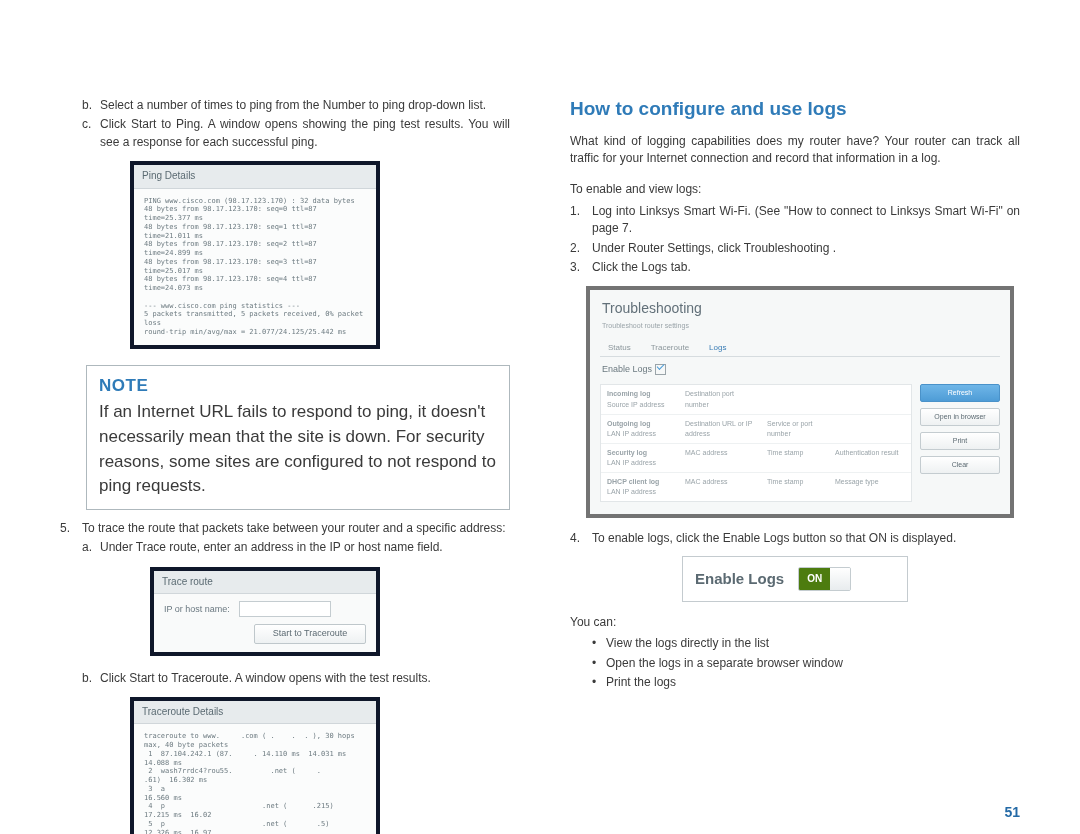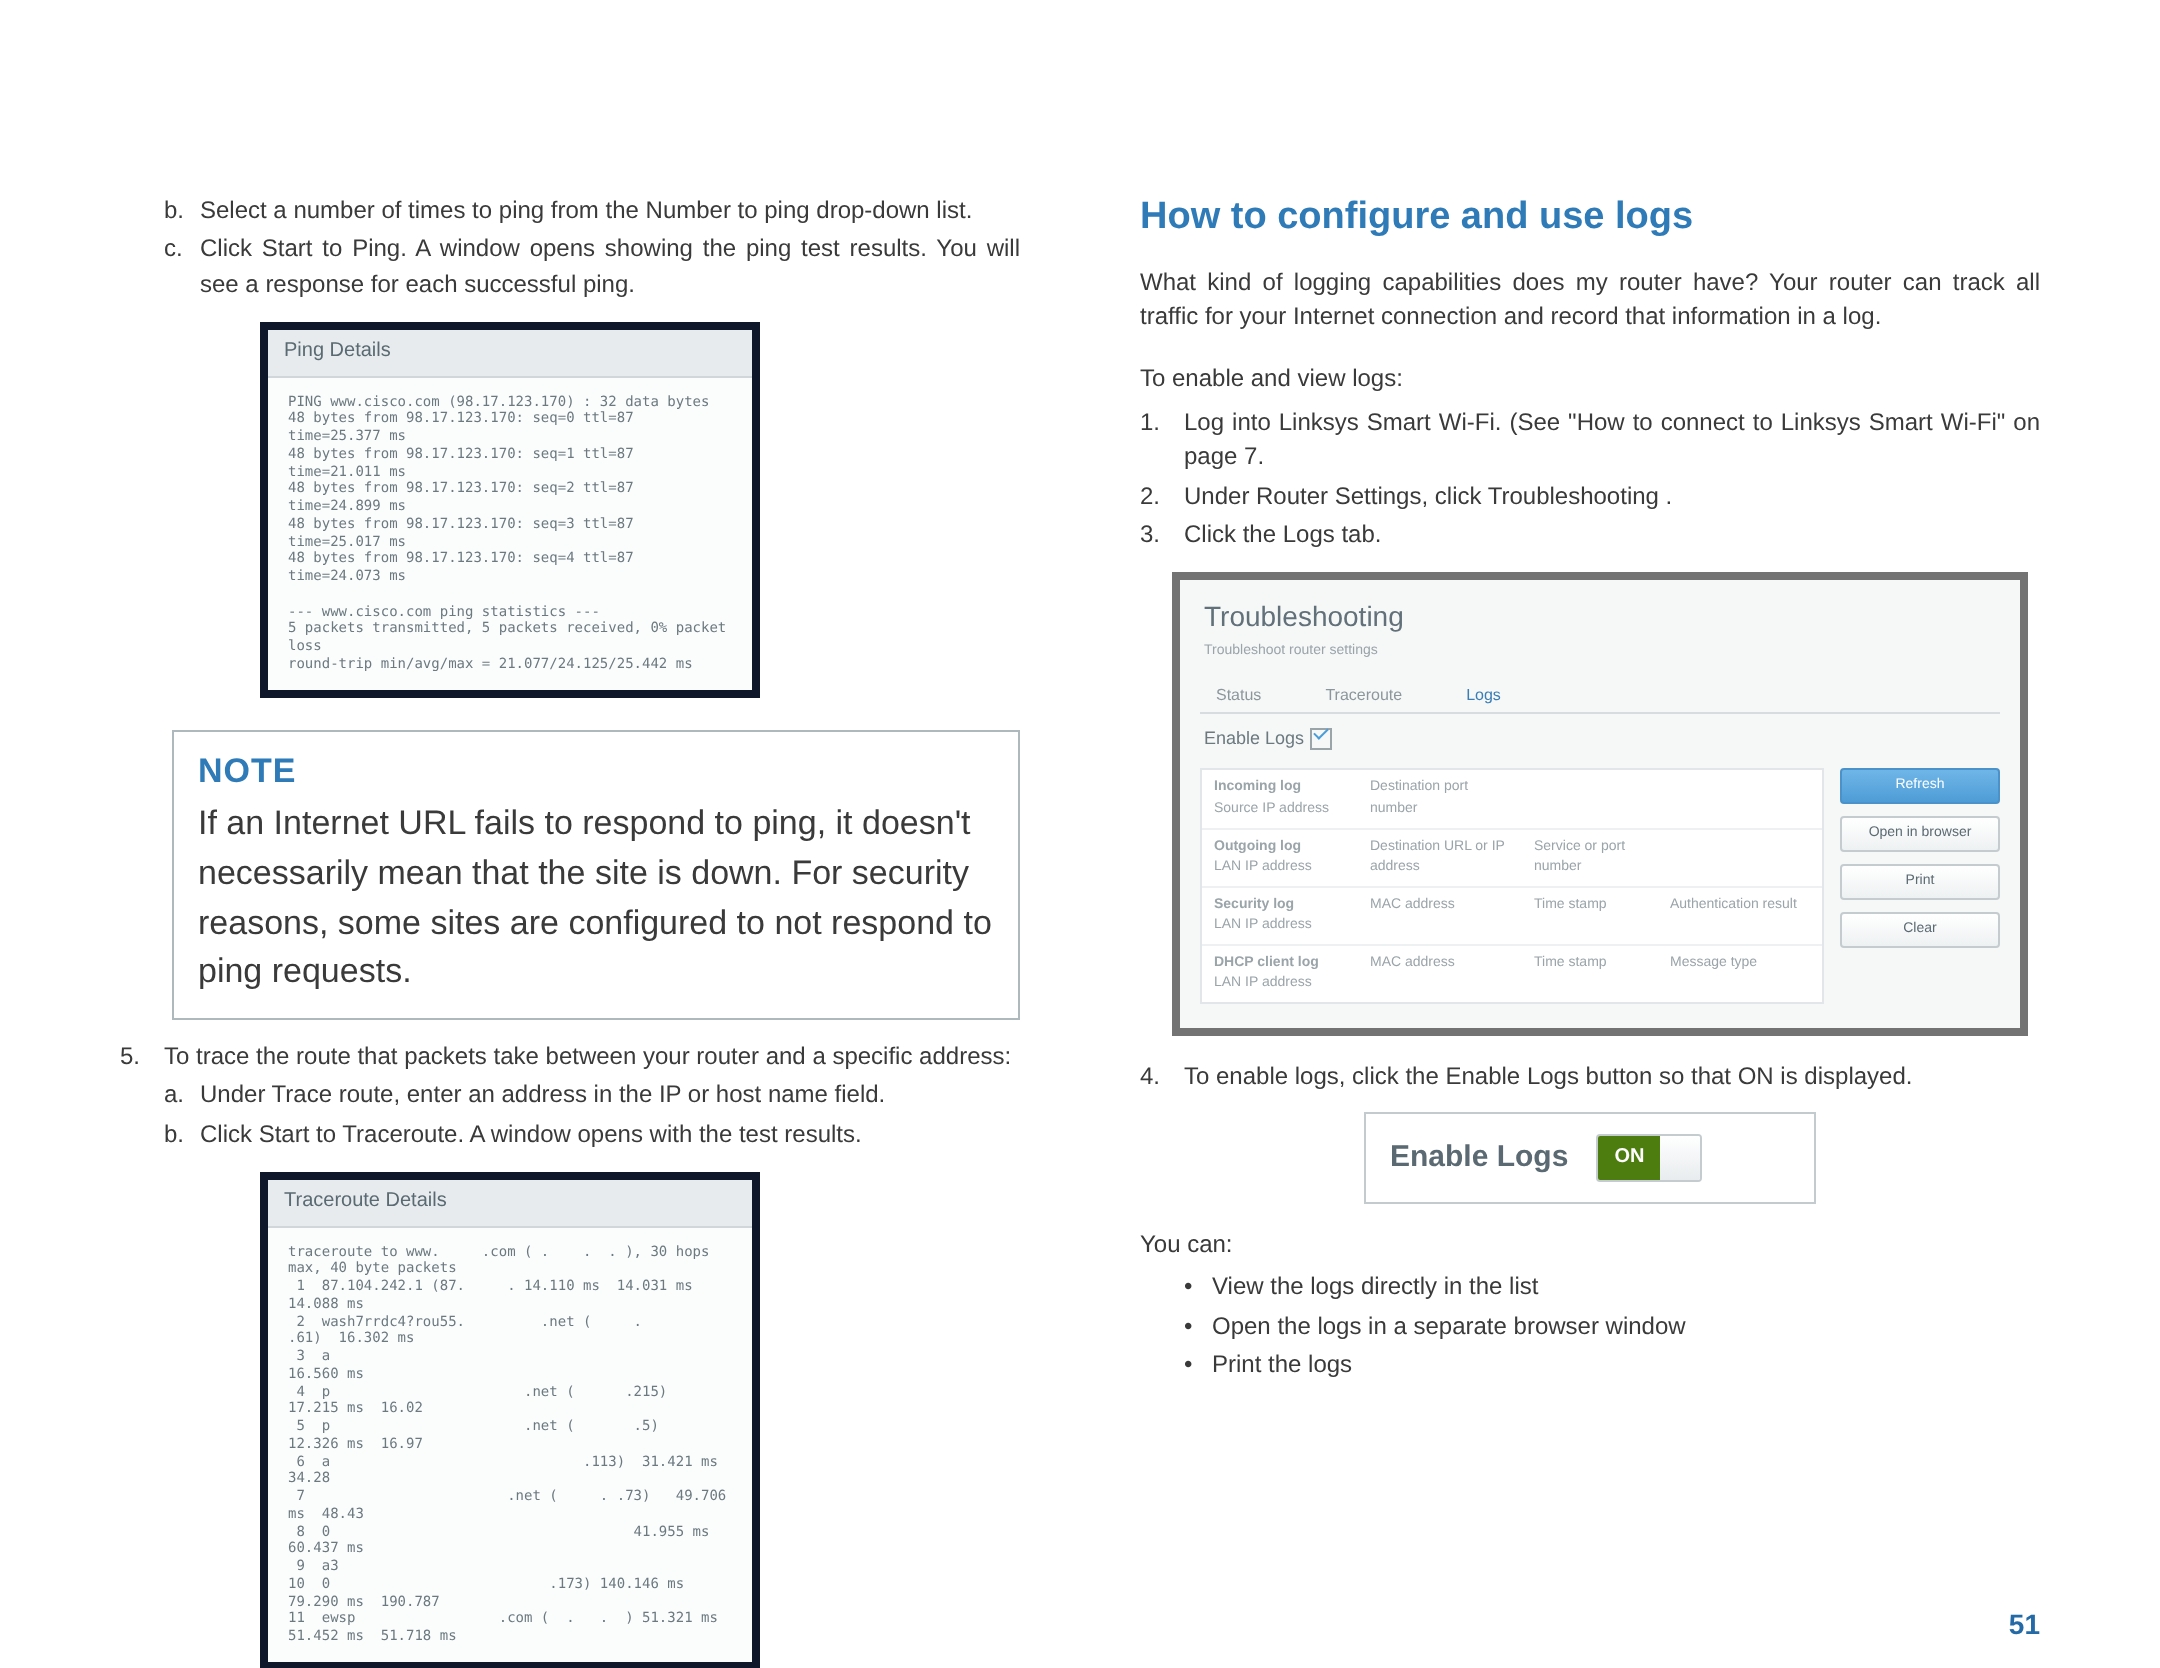--- a/index.html
+++ b/index.html
@@ -23,21 +23,21 @@
   .mono{font-family:Menlo,Consolas,monospace;font-size:7px;color:#6c7a80;padding:8px 10px;background:#fbfcfc;line-height:1.25;white-space:pre-wrap}
   .fig-trace{width:230px;margin-left:90px}
   .trace-body{background:#f9fafa;padding:6px 10px 8px 10px}
   .trace-label{font-size:9px;color:#6a7880;display:inline-block;margin-right:6px}
   .trace-input{display:inline-block;width:90px;height:14px;background:#fff;border:1px solid #c4ccd0;vertical-align:middle}
   .trace-btn{display:block;margin:6px 0 0 auto;width:110px;height:18px;border:1px solid #bfc7cb;background:linear-gradient(#fff,#eef1f2);font-size:9px;color:#5c6a72;text-align:center;line-height:17px;border-radius:2px}
   
   .ts-box{width:420px;border:4px solid #737373;background:#f6f8f8;margin:10px 0 12px 16px}
   .ts-head{padding:8px 12px 2px 12px;color:#627079;font-size:14px}
   .ts-sub{padding:0 12px 8px 12px;color:#9aa4a9;font-size:7px}
-  .ts-tabs{display:flex;gap:16px;padding:0 10px;font-size:8px;color:#8c979c}
+  .ts-tabs{display:flex;gap:4px;padding:0 10px;font-size:8px;color:#8c979c}
   .ts-tabs span{padding:3px 8px}
   .ts-tabs span.active{color:#3b7db5}
   .ts-rule{height:1px;background:#d6dcdf;margin:0 10px}
   .ts-body{display:flex;padding:8px 10px 12px 10px;gap:8px}
   .ts-table{flex:1;border:1px solid #e2e6e8;background:#fff;font-size:7px;color:#9aa4a9}
   .ts-table .row{display:flex;border-bottom:1px solid #eef1f2;padding:4px 6px;gap:8px}
   .ts-table .row:last-child{border-bottom:none}
   .ts-table .c1{width:70px;flex:none}
   .ts-table .c2{flex:1}
   .ts-table .c3{width:60px;flex:none}
@@ -91,20 +91,28 @@
 
     <div class="ol-item">
       <div class="marker">5.</div>
       <div class="txt">To trace the route that packets take between your router and a specific address:</div>
     </div>
     <div class="ol-item sub">
       <div class="marker">a.</div>
       <div class="txt">Under Trace route, enter an address in the IP or host name field.</div>
     </div>
 
+    <div class="figure fig-trace">
+      <div class="fig-title">Trace route</div>
+      <div class="trace-body">
+        <span class="trace-label">IP or host name:</span>
+        <span class="trace-input"></span>
+        <span class="trace-btn">Start to Traceroute</span>
+      </div>
+    </div>
 
     <div class="ol-item sub">
       <div class="marker">b.</div>
       <div class="txt">Click Start to Traceroute. A window opens with the test results.</div>
     </div>
 
     <div class="figure" style="width:250px;margin-left:70px">
       <div class="fig-title">Traceroute Details</div>
       <div class="mono">traceroute to www.     .com ( .    .  . ), 30 hops max, 40 byte packets
  1  87.104.242.1 (87.     . 14.110 ms  14.031 ms  14.088 ms

